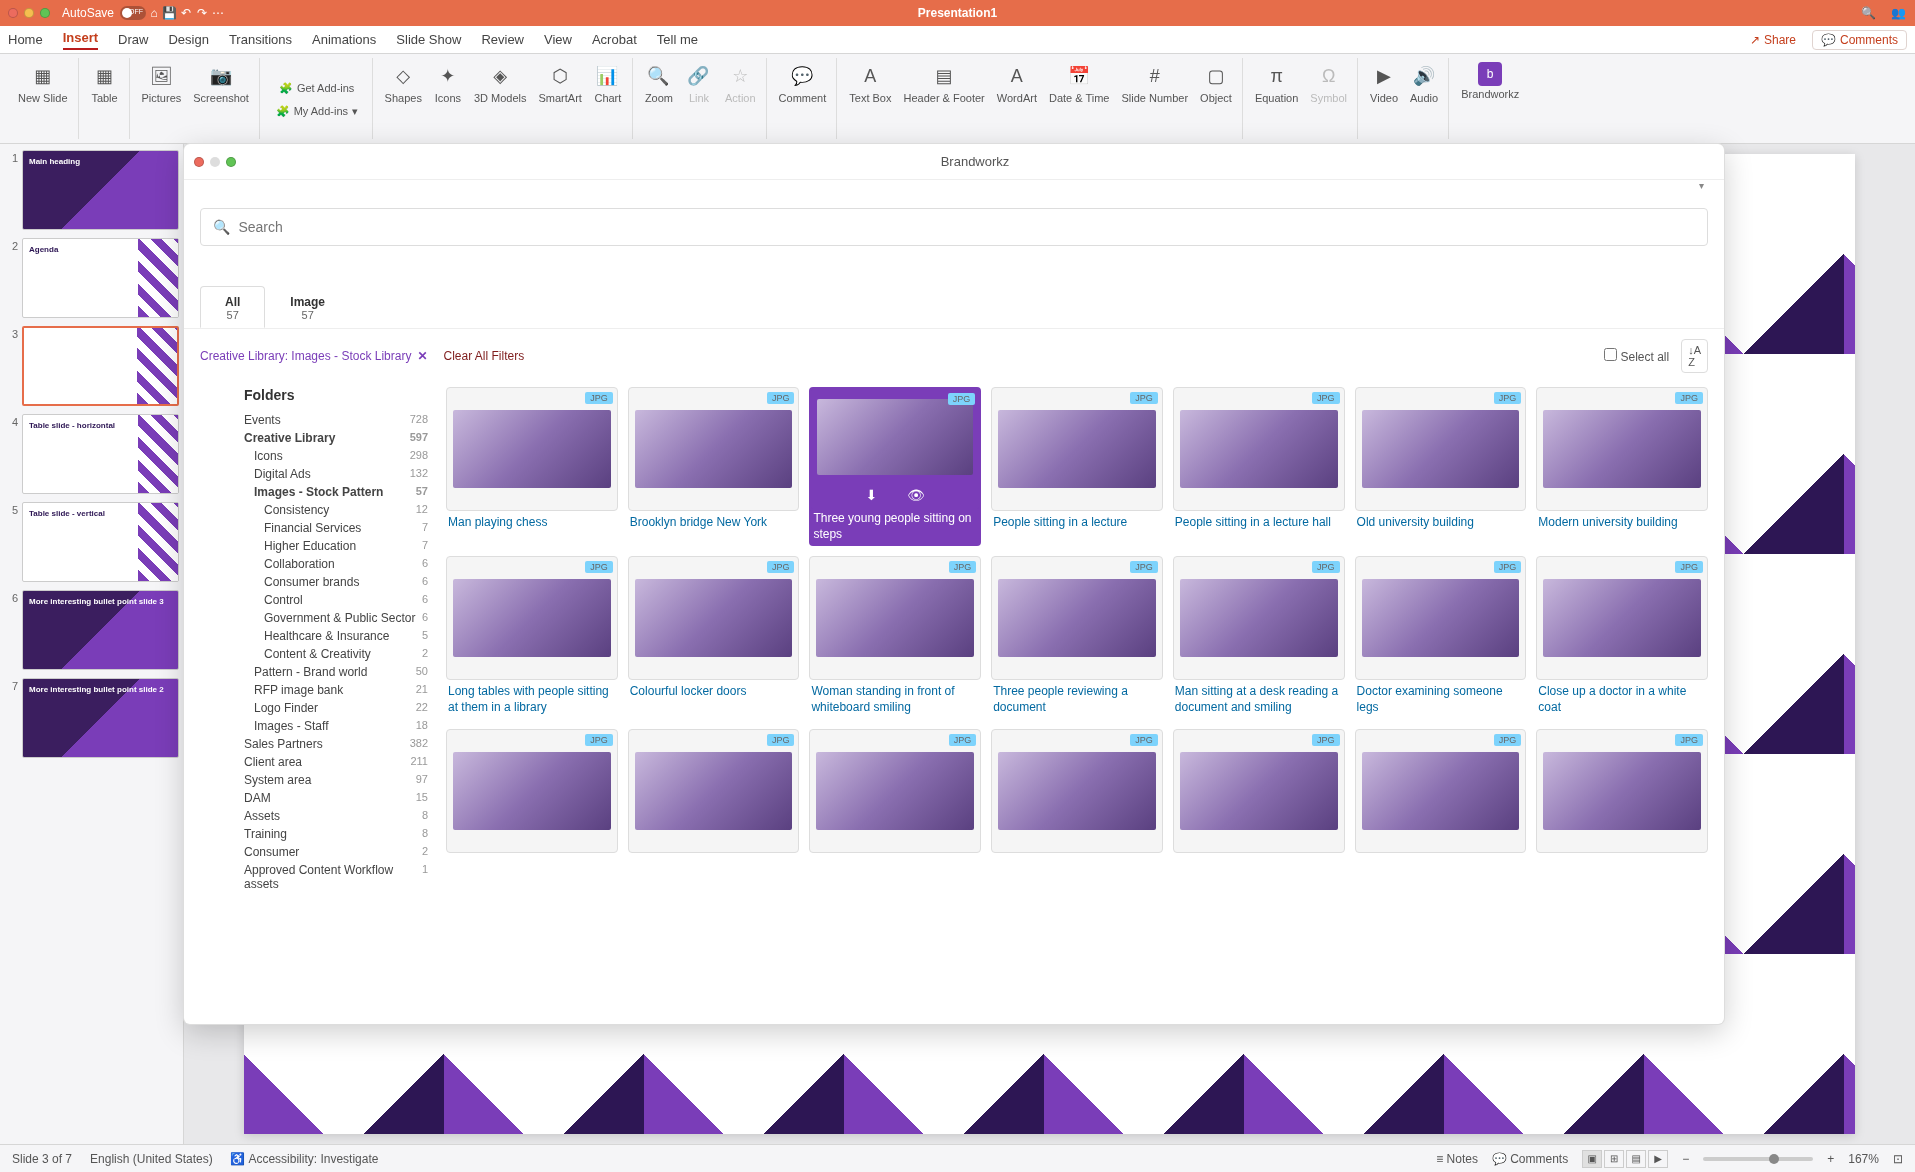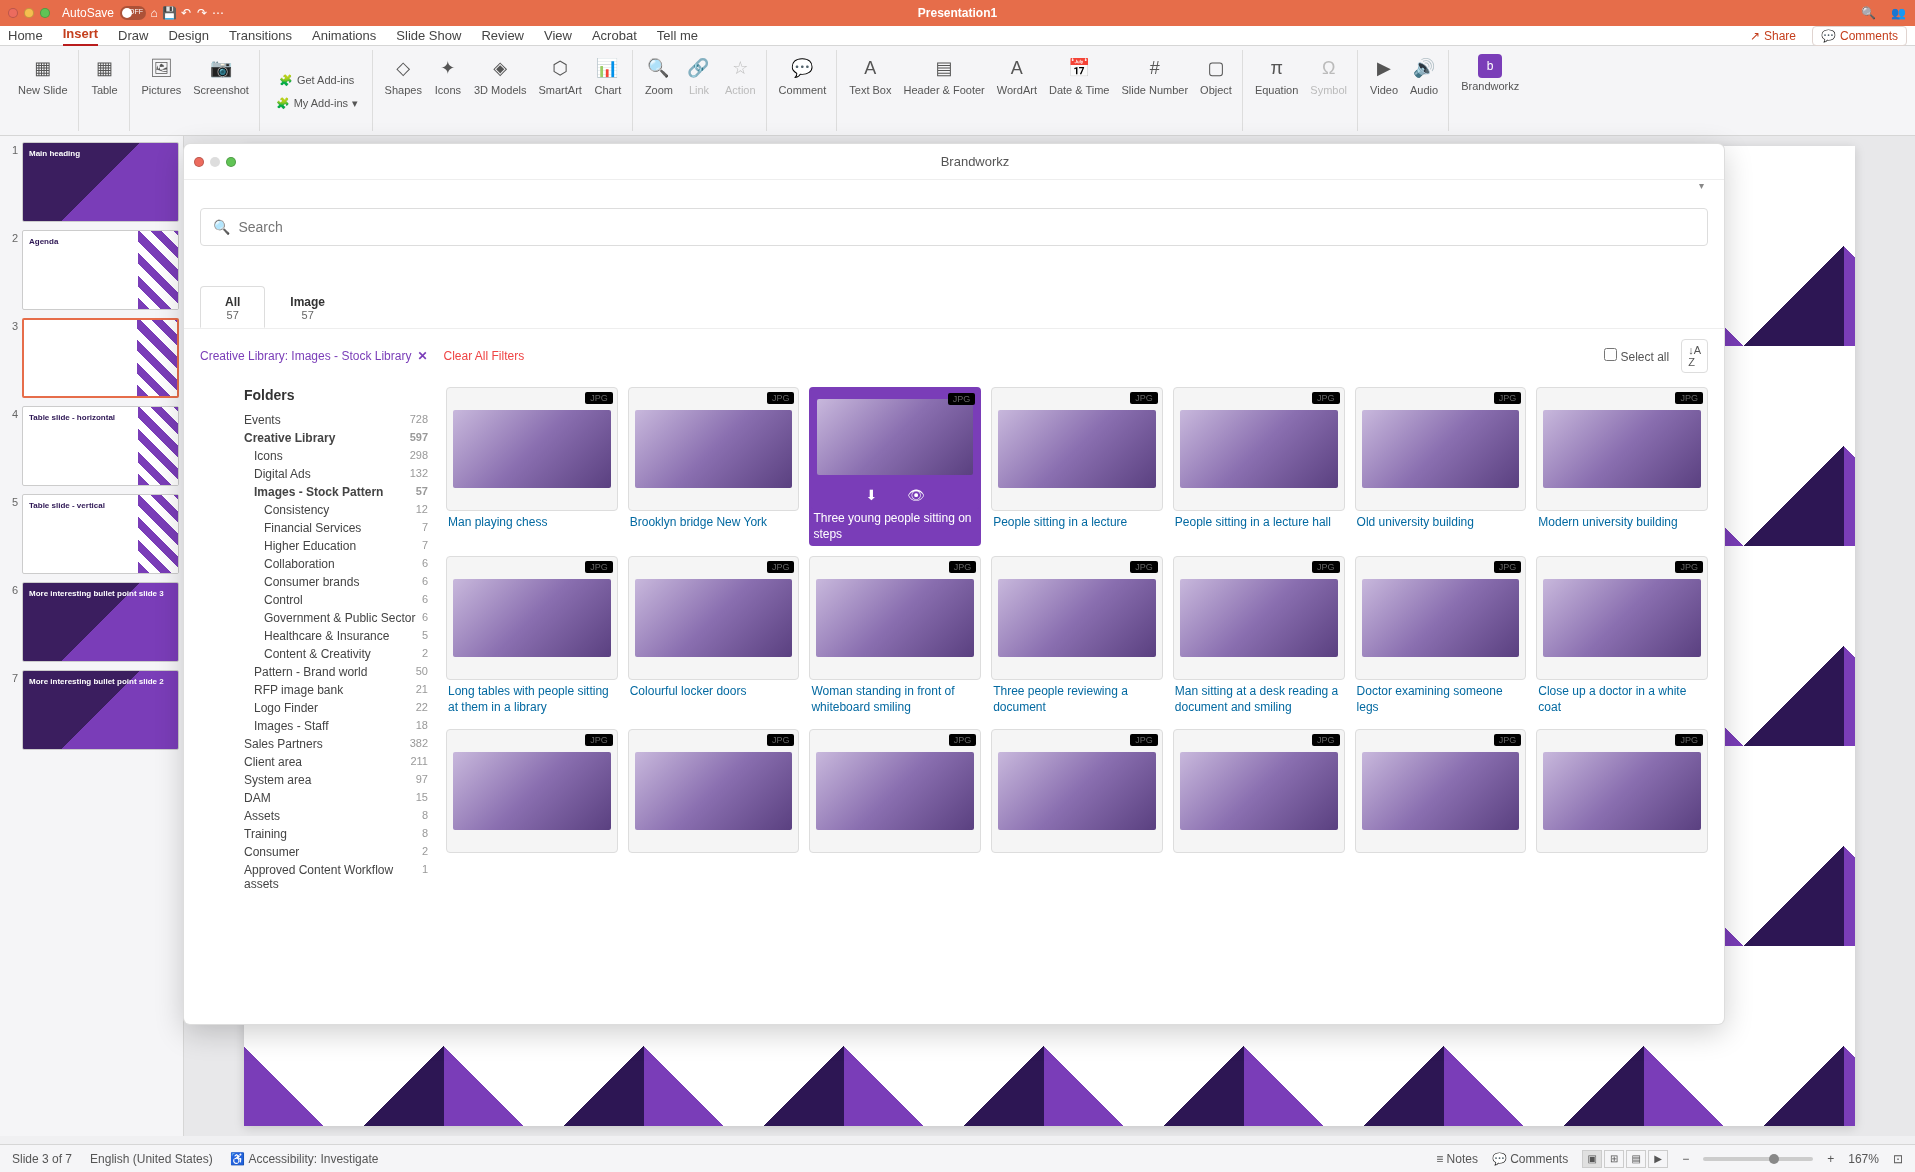--- a/index.html
+++ b/index.html
@@ -13,21 +13,21 @@
   .tl-y { background: #f5be4f; border: 1px solid rgba(0,0,0,.2);} 
   .tl-g { background: #61c455; border: 1px solid rgba(0,0,0,.2);} 
   .title-center { position: absolute; left: 50%; transform: translateX(-50%); font-weight: 600; }
   .title-right { margin-left: auto; display: flex; gap: 14px; align-items: center; }
   .autosave { display:flex;align-items:center;gap:6px;}
   .toggle { width: 26px; height: 14px; border-radius: 7px; background: rgba(0,0,0,.25); position: relative; }
   .toggle::after { content:''; position:absolute; width:10px;height:10px;border-radius:50%;background:#fff;top:2px;left:2px;}
   .ti-icon { width:16px; display:inline-block; text-align:center; }
 
   
-  .tabs { height: 20px; background: #fff; border-bottom: 1px solid #d6d6d6; display:flex; align-items:center; padding: 0 8px; gap: 20px; font-size: 13px;}
+  .tabs { height: 28px; background: #fff; border-bottom: 1px solid #d6d6d6; display:flex; align-items:center; padding: 0 8px; gap: 20px; font-size: 13px;}
   .tab { color:#444; cursor:pointer; }
   .tab.active { color:#c43e1c; border-bottom: 2px solid #b91c1c; font-weight:600; padding-bottom:3px;}
   .tabs-right { margin-left:auto; display:flex; gap:16px; align-items:center; font-size:12px;}
   .share-btn { color:#c43e1c; display:flex;align-items:center;gap:4px;}
   .comments-btn { color:#c43e1c; display:flex;align-items:center;gap:4px; border:1px solid #e0d4d0; padding: 2px 8px; border-radius:4px;}
 
   
   .ribbon { height: 90px; background: #f5f5f7; border-bottom: 1px solid #d6d6d6; display:flex; align-items:stretch; padding: 4px 8px; gap: 2px; font-size:11px; color:#555;}
   .rgroup { display:flex; flex-direction:column; align-items:center; justify-content:space-between; padding: 4px 10px 2px; border-right:1px solid #ddd;}
   .rgroup:last-child{border-right:none;}
@@ -70,40 +70,40 @@
   .search-box { border:1px solid #ddd; border-radius:4px; padding:10px 12px; display:flex;align-items:center;gap:8px;color:#aaa;}
   .search-input{border:none;outline:none;flex:1;font-size:14px;}
   .tab-row { display:flex; padding: 0 16px; gap:0;}
   .ftab { padding:8px 24px 6px; font-size:12px; text-align:center; border:1px solid transparent; cursor:pointer;margin-top:32px;}
   .ftab.active { border:1px solid #ddd; border-bottom-color:#fff; border-radius:4px 4px 0 0;}
   .ftab-label{font-weight:600;font-size:12px;}
   .ftab-count{font-size:11px;color:#666;}
   .filter-row { padding:10px 16px; display:flex; align-items:center; border-top:1px solid #eee;}
   .chip { font-size:12px;color:#7a3db8;display:flex;align-items:center;gap:6px;}
   .chip-x{cursor:pointer;font-weight:bold;}
-  .clear-f{font-size:12px;color:#ef4444;margin-left:16px;cursor:pointer;}
+  .clear-f{font-size:12px;color:#7f1d1d;margin-left:16px;cursor:pointer;}
   .filter-right{margin-left:auto;display:flex;align-items:center;gap:12px;font-size:12px;color:#555;}
   .sort-btn{border:1px solid #ddd;padding:4px 6px;border-radius:4px;font-size:11px;}
   
   .content-row { flex:1; display:flex; overflow:hidden;margin-left:44px;}
   .folder-col { width:210px; padding:4px 10px 10px 16px; font-size:12px; overflow-y:auto;}
   .folder-title{font-weight:700;font-size:14px;margin-bottom:8px;}
   .fitem{display:flex;justify-content:space-between;padding:2px 0;cursor:pointer;color:#444;}
   .fitem.bold{font-weight:700;}
   .fitem .ct{color:#999;font-size:11px;}
   .fl1{padding-left:10px;}
   .fl2{padding-left:20px;}
   
   .grid-col { flex:1; overflow-y:auto; padding:4px 16px 10px 8px;}
   .grid { display:grid; grid-template-columns:repeat(7,1fr); gap:10px 10px;}
   .card { display:flex;flex-direction:column;}
   .card-img { height:124px; border:1px solid #ddd; border-radius:4px; background:#f5f5f5; position:relative; display:flex;align-items:center;justify-content:center;overflow:hidden;}
   .card.sel .card-img{border:2px solid #7a3db8;background:#7a3db8;}
   .card.sel .card-cap{background:#7a3db8;color:#fff;padding:4px;border-radius:0 0 4px 4px;margin-top:-4px;}
-  .badge{position:absolute;top:4px;right:4px;background:#000000;color:#666;font-size:9px;padding:1px 5px;border-radius:2px;}
+  .badge{position:absolute;top:4px;right:4px;background:#7dd3fc;color:#666;font-size:9px;padding:1px 5px;border-radius:2px;}
   .img-ph{position:absolute;left:6px;right:6px;bottom:22px;top:22px;border-radius:2px;background:linear-gradient(135deg,#c8b8dc,#8a6fb0,#5a4080);}
   .card.sel .img-ph{bottom:34px;top:10px;}
   .card-cap{font-size:12px;color:#0369a1;padding:4px 2px;line-height:1.3;}
   .sel-actions{position:absolute;bottom:6px;left:0;right:0;display:flex;justify-content:center;gap:30px;color:#fff;font-size:14px;}
   
   
   .status-bar { position:absolute; bottom:0; left:0; right:0; height:28px; background:#f5f5f7; border-top:1px solid #d6d6d6; display:flex; align-items:center; padding:0 12px; font-size:12px; color:#555; gap:18px;}
   .status-right{margin-left:auto;display:flex;align-items:center;gap:14px;}
   .view-btns{display:flex;gap:2px;}
   .vbtn{width:20px;height:18px;border:1px solid #ccc;display:flex;align-items:center;justify-content:center;font-size:10px;cursor:pointer;}

